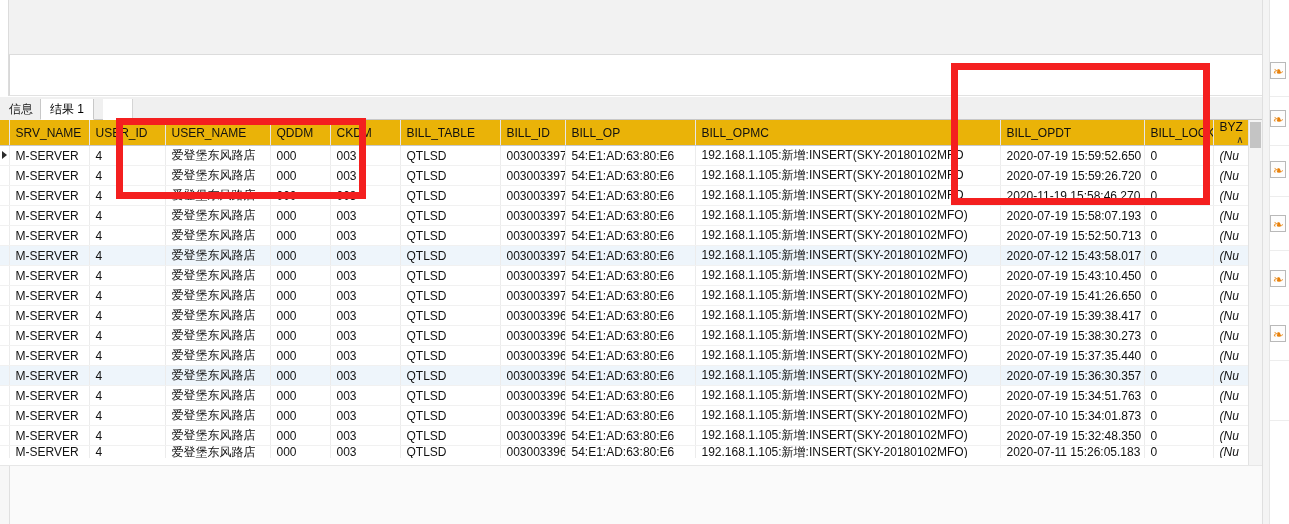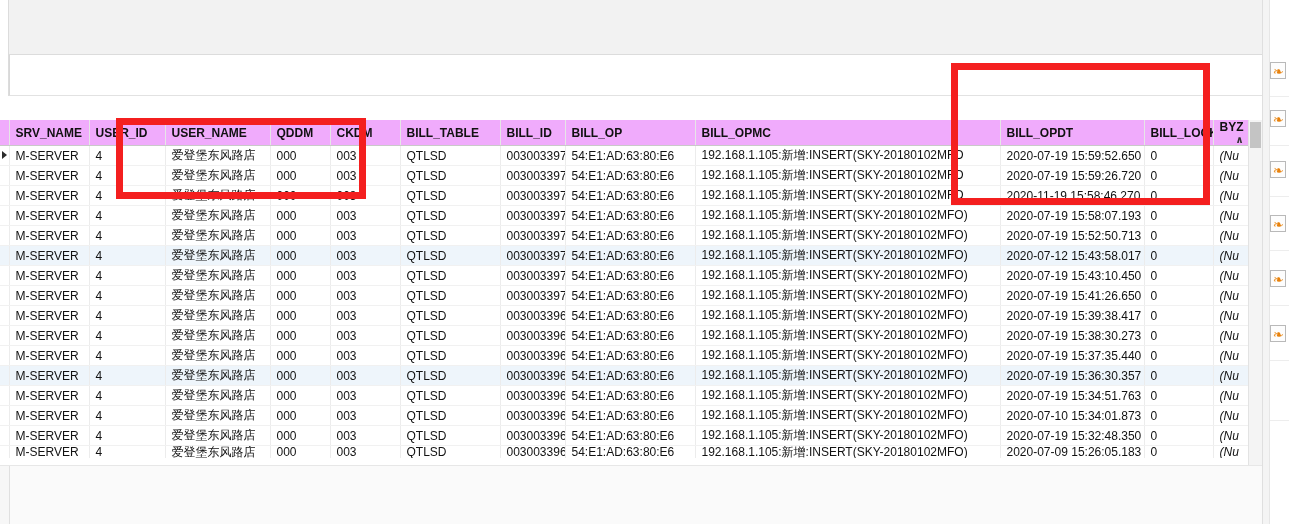--- a/index.html
+++ b/index.html
@@ -113,24 +113,24 @@
     overflow: hidden;
   }
   table.grid {
     border-collapse: collapse;
     table-layout: fixed;
     width: 1248px;
     font-size: 12px;
   }
   table.grid th {
     height: 22px;
-    background: #f0abfc;
+    background: #eab308;
     border-bottom: 1px solid #c9c9c9;
     border-right: 1px solid #e6e6e6;
-    font-weight: bold;
+    font-weight: normal;
     text-align: left;
     padding: 0 0 0 6px;
     color: #111111;
     white-space: nowrap;
     overflow: hidden;
     box-sizing: border-box;
     font-size: 12px;
   }
   table.grid td {
     height: 20px;
@@ -262,20 +262,25 @@
 
 <div id="app">
 
   <div class="top-band">
     <div class="top-band-left-edge"></div>
   </div>
 
   <div class="rail-left"></div>
   <div class="editor-panel"></div>
 
+  <div class="tabstrip">
+    <div class="tab inactive">信息</div>
+    <div class="tab active">结果 1</div>
+    <div class="tab-filler"></div>
+  </div>
 
   <div class="grid-wrap">
     <table class="grid">
       <colgroup id="grid-colgroup">
           <col style="width: 9px;">
           <col style="width: 80px;">
           <col style="width: 76px;">
           <col style="width: 105px;">
           <col style="width: 60px;">
           <col style="width: 70px;">
@@ -536,21 +541,21 @@
             <td class="marker"></td>
             <td>M-SERVER</td>
             <td>4</td>
             <td>爱登堡东风路店</td>
             <td>000</td>
             <td>003</td>
             <td>QTLSD</td>
             <td class="num">0030033962</td>
             <td>54:E1:AD:63:80:E6</td>
             <td>192.168.1.105:新增:INSERT(SKY-20180102MFO)</td>
-            <td>2020-07-09 15:26:05.183</td>
+            <td>2020-07-11 15:26:05.183</td>
             <td>0</td>
             <td class="null">(Nu</td>
           </tr>
         </tbody>
     </table>
   </div>
 
   <div class="vscroll">
     <div class="thumb" style="top: 2px; height: 26px;"></div>
   </div>

